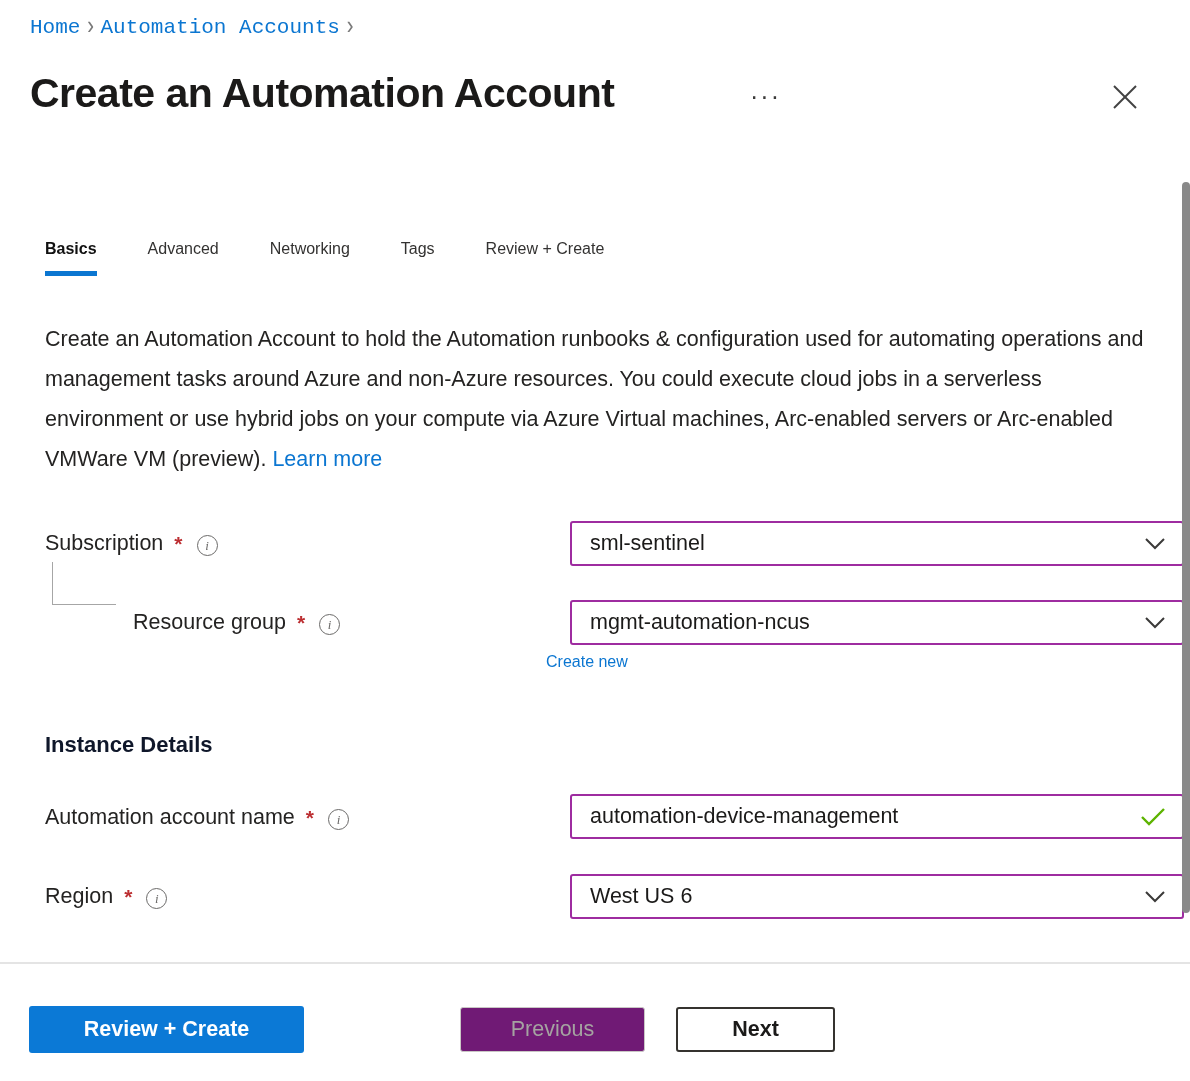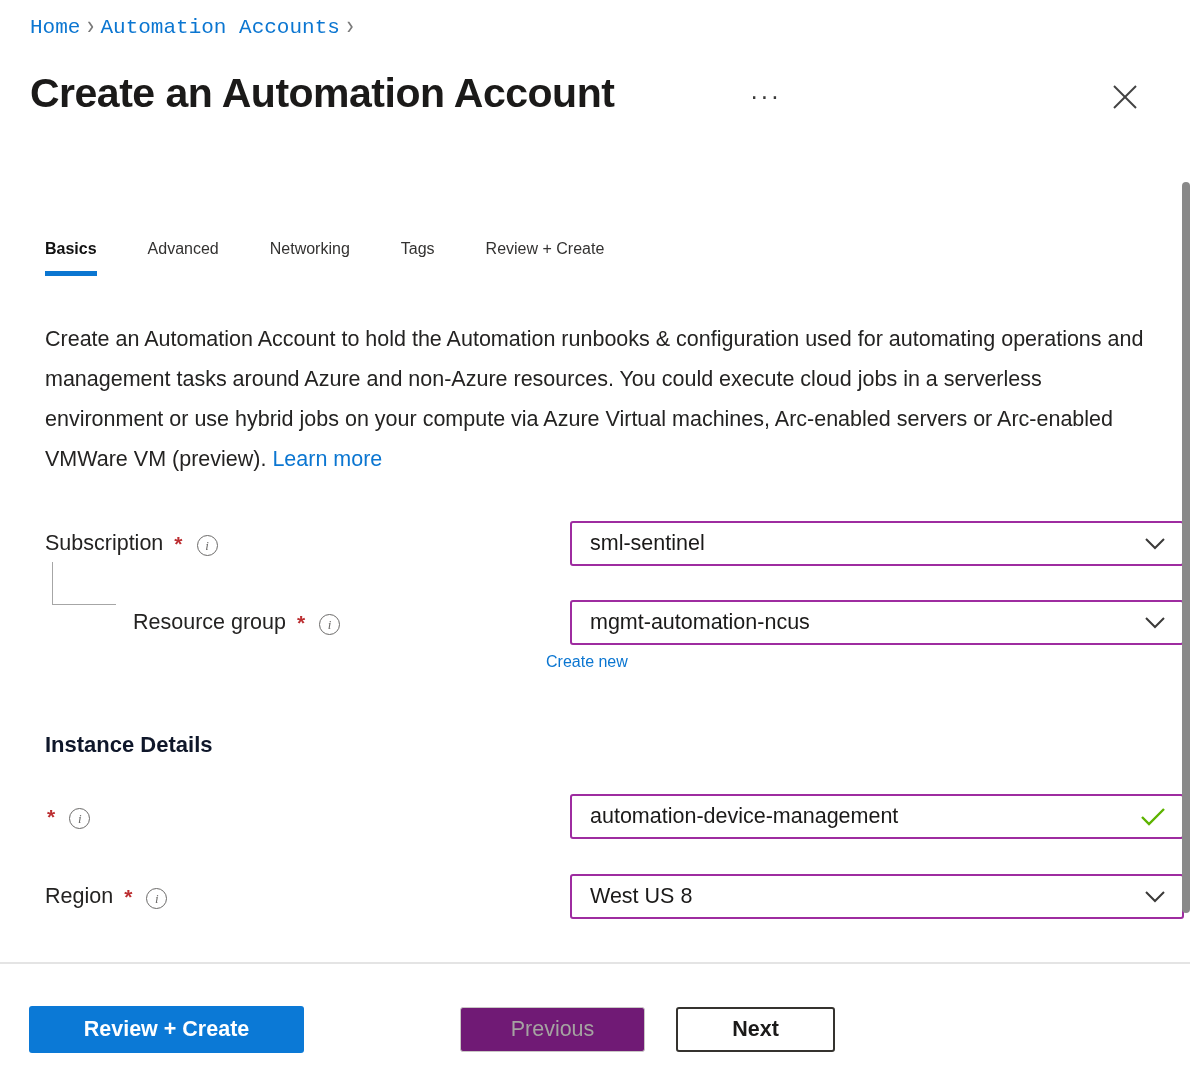--- a/index.html
+++ b/index.html
@@ -176,39 +176,40 @@
     <svg width="22" height="13" viewBox="0 0 22 13">
         <path d="M2 2 L11 11 L20 2" stroke="#3b3a39" stroke-width="2" fill="none"></path>
       </svg>
   </span>
 </div>
 <a class="abs create-new-link">Create new</a>
 
 <div class="abs section-heading">Instance Details</div>
 
 <div class="abs field-label-row" style="left:45px; top:805px;">
+  <span>Automation account name</span>
     <span class="required-mark">*</span>
   <span class="info-icon">i</span>
 </div>
 <div class="abs field-box" style="top:794px;">
   <span class="value">automation-device-management</span>
   <span class="check-icon">
     <svg width="26" height="20" viewBox="0 0 26 20">
         <path d="M2 10 L9 17 L24 2" stroke="#5db300" stroke-width="2.4" fill="none"></path>
       </svg>
   </span>
 </div>
 
 <div class="abs field-label-row" style="left:45px; top:884px;">
   <span>Region</span>
     <span class="required-mark">*</span>
   <span class="info-icon">i</span>
 </div>
 <div class="abs field-box" style="top:874px;">
-  <span class="value">West US 8</span>
+  <span class="value">West US 6</span>
   <span class="chevron-down">
     <svg width="22" height="13" viewBox="0 0 22 13">
         <path d="M2 2 L11 11 L20 2" stroke="#3b3a39" stroke-width="2" fill="none"></path>
       </svg>
   </span>
 </div>
 
 <div class="abs footer-divider"></div>
 <button class="abs btn btn-primary">Review + Create</button>
 <button class="abs btn btn-disabled">Previous</button>

